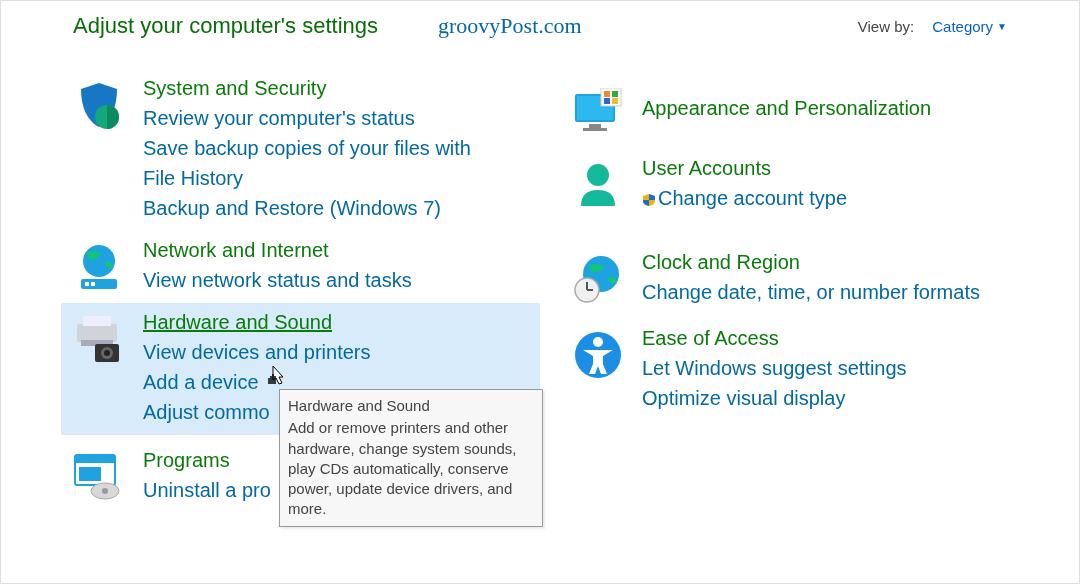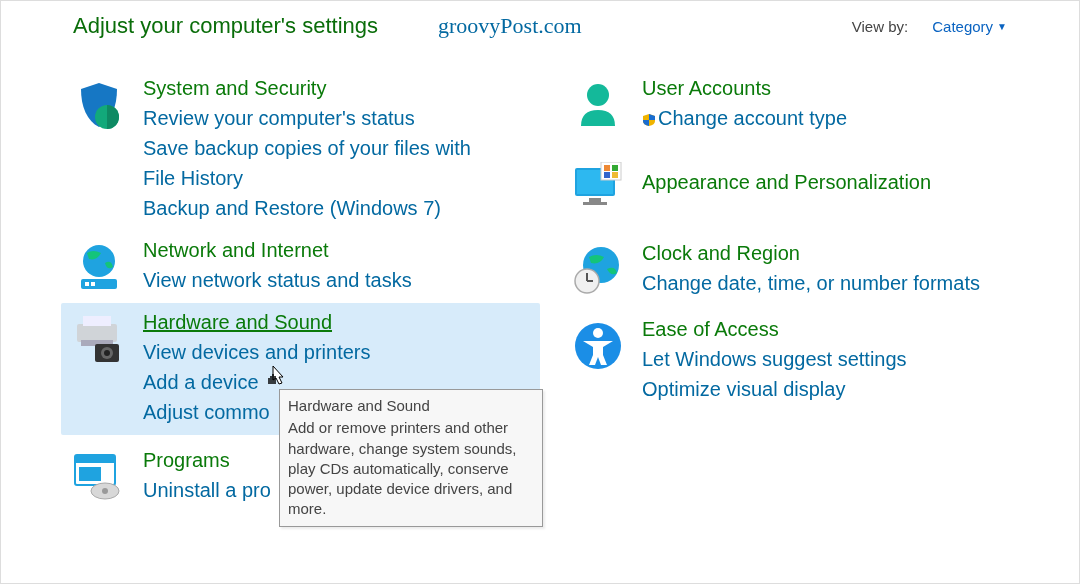--- a/index.html
+++ b/index.html
@@ -15,21 +15,21 @@
   }
   .header {
     display: flex;
     align-items: center;
     padding: 12px 72px 10px 72px;
     justify-content: space-between;
   }
   .header-left { display: flex; align-items: center; gap: 60px; }
   .page-title { color: #0a6d0a; font-size: 22px; font-weight: 400; }
   .watermark { color: #0369a1; font-family: Liberation Serif, serif; font-size: 22px; }
-  .viewby { display: flex; align-items: center; gap: 24px; font-size: 15px; }
+  .viewby { display: flex; align-items: center; gap: 18px; font-size: 15px; }
   .viewby-label { color: #444; }
   .viewby-value { color: #0a63c1; display:flex; align-items:center; gap:4px;}
   .viewby-value .caret { font-size: 10px; color:#0a63c1;}
   .content {
     display: flex;
     padding: 20px 40px 0 60px;
     gap: 20px;
   }
   .col { flex: 1; }
   .category {
@@ -167,20 +167,39 @@
       <div class="cat-body">
         <div class="cat-title">Programs</div>
         <span class="link">Uninstall a pro</span>
       </div>
     </div>
 
   </div>
 
   <div class="col">
 
+    <div class="category" style="margin-top:8px;">
+      <div class="icon-wrap">
+        <svg width="54" height="50" viewBox="0 0 54 50">
+          <rect x="4" y="6" width="40" height="28" rx="2" fill="#1fa3e0"></rect>
+          <rect x="6" y="8" width="36" height="24" fill="#2db8f0"></rect>
+          <rect x="18" y="36" width="12" height="4" fill="#888"></rect>
+          <rect x="12" y="40" width="24" height="3" fill="#888"></rect>
+          <rect x="30" y="0" width="20" height="18" fill="#fff" stroke="#ccc"></rect>
+          <rect x="33" y="3" width="6" height="6" fill="#e83"></rect>
+          <rect x="41" y="3" width="6" height="6" fill="#3a3"></rect>
+          <rect x="33" y="10" width="6" height="6" fill="#36c"></rect>
+          <rect x="41" y="10" width="6" height="6" fill="#eb3"></rect>
+        </svg>
+      </div>
+      <div class="cat-body" style="padding-top:12px;">
+        <div class="cat-title">Appearance and Personalization</div>
+      </div>
+    </div>
+
     <div class="category">
       <div class="icon-wrap">
         <svg width="50" height="50" viewBox="0 0 50 50">
           <circle cx="25" cy="15" r="11" fill="#14b99a"></circle>
           <path d="M8 46 Q8 30 25 30 Q42 30 42 46 Z" fill="#14b99a"></path>
         </svg>
       </div>
       <div class="cat-body">
         <div class="cat-title">User Accounts</div>
         <span class="link">
@@ -188,40 +207,21 @@
             <svg width="14" height="14" viewBox="0 0 14 14">
               <path d="M7 1 L13 3 L13 8 Q13 12 7 13 Q1 12 1 8 L1 3 Z" fill="#f0b400"></path>
               <path d="M7 1 L13 3 L13 7 L7 7 Z" fill="#1a6dd0"></path>
               <path d="M1 7 L7 7 L7 13 Q1 12 1 8 Z" fill="#1a6dd0"></path>
             </svg>
           </span><span>Change account type</span>
         </span>
       </div>
     </div>
 
-    <div class="category" style="margin-top:8px;">
-      <div class="icon-wrap">
-        <svg width="54" height="50" viewBox="0 0 54 50">
-          <rect x="4" y="6" width="40" height="28" rx="2" fill="#1fa3e0"></rect>
-          <rect x="6" y="8" width="36" height="24" fill="#2db8f0"></rect>
-          <rect x="18" y="36" width="12" height="4" fill="#888"></rect>
-          <rect x="12" y="40" width="24" height="3" fill="#888"></rect>
-          <rect x="30" y="0" width="20" height="18" fill="#fff" stroke="#ccc"></rect>
-          <rect x="33" y="3" width="6" height="6" fill="#e83"></rect>
-          <rect x="41" y="3" width="6" height="6" fill="#3a3"></rect>
-          <rect x="33" y="10" width="6" height="6" fill="#36c"></rect>
-          <rect x="41" y="10" width="6" height="6" fill="#eb3"></rect>
-        </svg>
-      </div>
-      <div class="cat-body" style="padding-top:12px;">
-        <div class="cat-title">Appearance and Personalization</div>
-      </div>
-    </div>
-
-    <div class="category" style="margin-top:11px;">
+    <div class="category" style="margin-top:20px;">
       <div class="icon-wrap">
         <svg width="54" height="54" viewBox="0 0 54 54">
           <circle cx="30" cy="22" r="18" fill="#1fa3e0"></circle>
           <path d="M18 14 Q25 10 33 14 Q29 22 20 20 Z" fill="#14c47a"></path>
           <path d="M36 26 Q44 22 46 30 Q40 34 36 26 Z" fill="#14c47a"></path>
           <circle cx="16" cy="38" r="12" fill="#f0f0f0" stroke="#aaa" stroke-width="1.5"></circle>
           <line x1="16" y1="38" x2="16" y2="30" stroke="#555" stroke-width="2"></line>
           <line x1="16" y1="38" x2="22" y2="38" stroke="#555" stroke-width="2"></line>
         </svg>
       </div>

